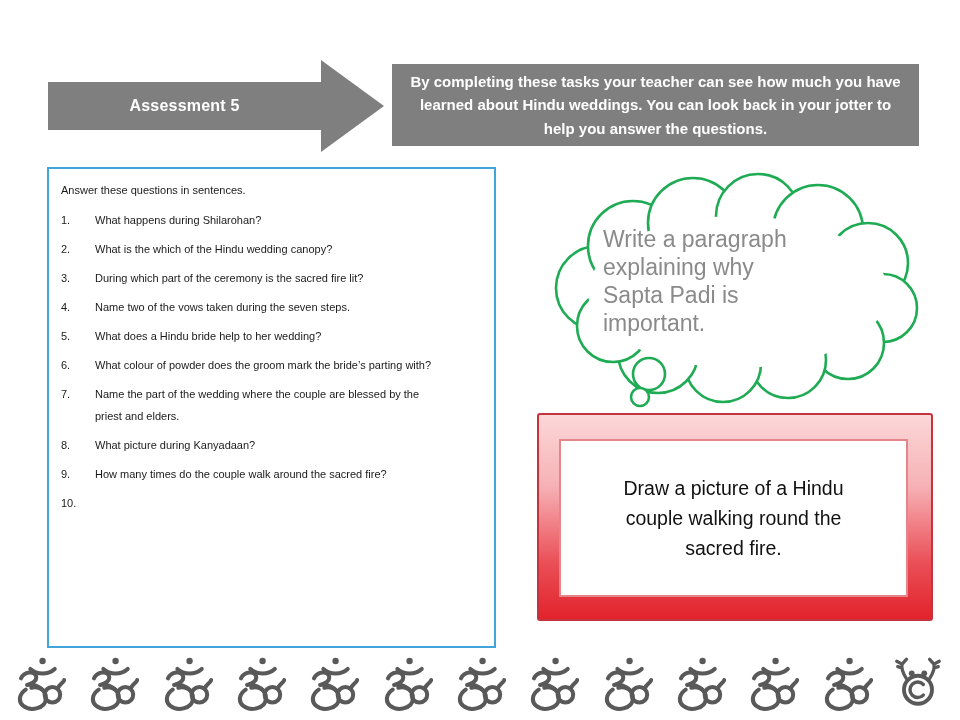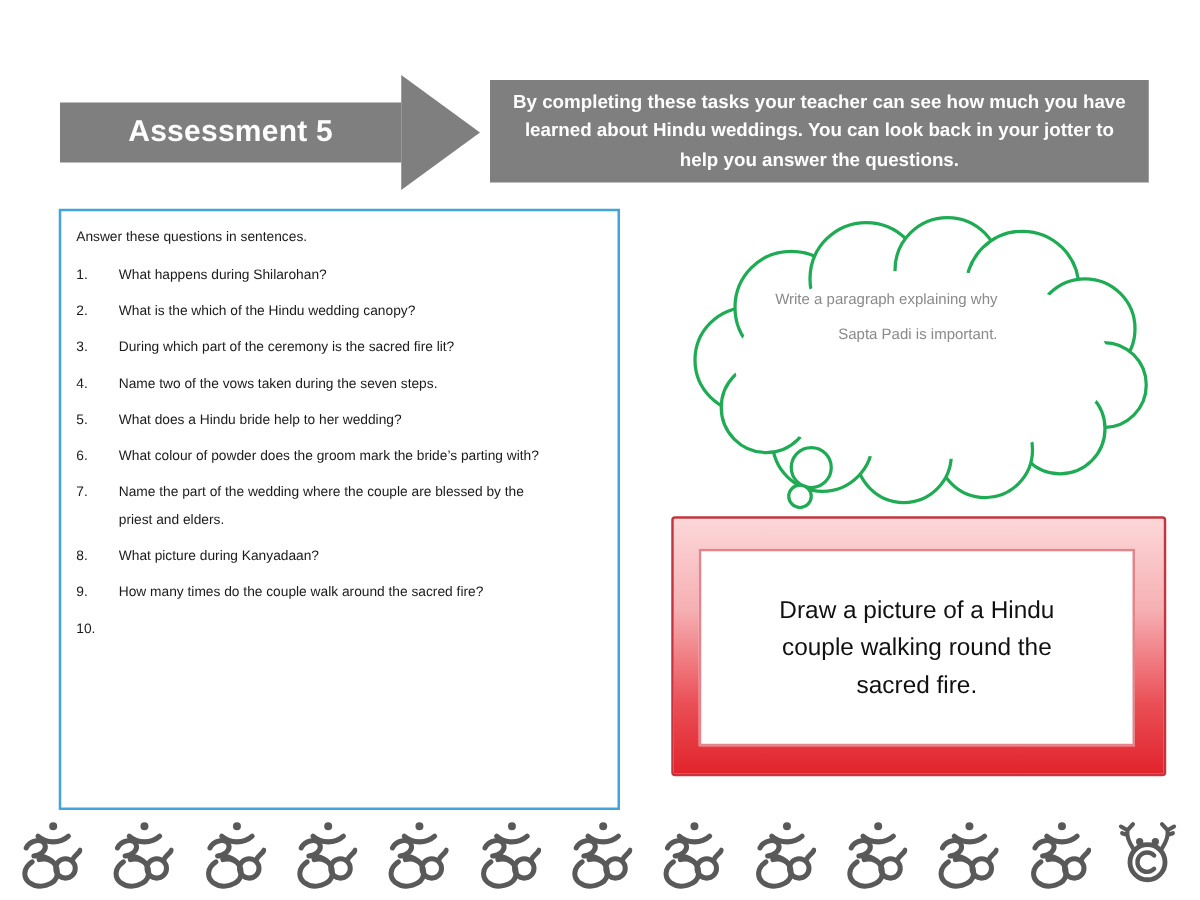--- a/index.html
+++ b/index.html
@@ -5,21 +5,21 @@
   html,body{margin:0;padding:0;background:#fff;}
   .slide{
     position:relative;width:960px;height:720px;background:#ffffff;overflow:hidden;
     font-family:"Liberation Sans", sans-serif;
   }
   
   .arrow-body{
     position:absolute;left:48px;top:82px;width:273px;height:48px;
     background:#7f7f7f;display:flex;align-items:center;justify-content:center;
   }
-  .arrow-label{color:#ffffff;font-size:24px;font-weight:700;letter-spacing:.2px;}
+  .arrow-label{color:#ffffff;font-size:16px;font-weight:700;letter-spacing:.2px;}
   .arrow-head{
     position:absolute;left:321px;top:60px;width:0;height:0;
     border-top:46px solid transparent;border-bottom:46px solid transparent;
     border-left:63px solid #7f7f7f;
   }
   
   .info-box{
     position:absolute;left:392px;top:64px;width:527px;height:82px;
     background:#7f7f7f;display:flex;align-items:center;justify-content:center;
     box-sizing:border-box;padding:4px 14px;
@@ -32,21 +32,21 @@
     padding:10px 8px 0 12px;color:#1a1a1a;font-size:11px;line-height:22px;
   }
   .q-intro{margin:0 0 8px 0;}
   .q-item{display:flex;margin:0 0 7px 0;}
   .q-num{width:34px;flex:0 0 34px;}
   .q-text{max-width:348px;}
   
   .cloud-svg{position:absolute;left:528px;top:168px;}
   .cloud-text{
     position:absolute;left:603px;top:225px;width:195px;
-    text-align:right;color:#8a8a8a;font-size:12px;line-height:28px;
+    text-align:left;color:#8a8a8a;font-size:23px;line-height:28px;
   }
   
   .draw-box{
     position:absolute;left:537px;top:413px;width:396px;height:208px;
     box-sizing:border-box;border:2px solid #c4343e;border-radius:3px;
     background:linear-gradient(180deg,#fcd7d8 0%,#f6b1b5 35%,#ea5057 72%,#e2232c 100%);
   }
   .draw-inner{
     position:absolute;left:20px;top:24px;right:23px;bottom:22px;
     background:#ffffff;border:2px solid #e4858b;

